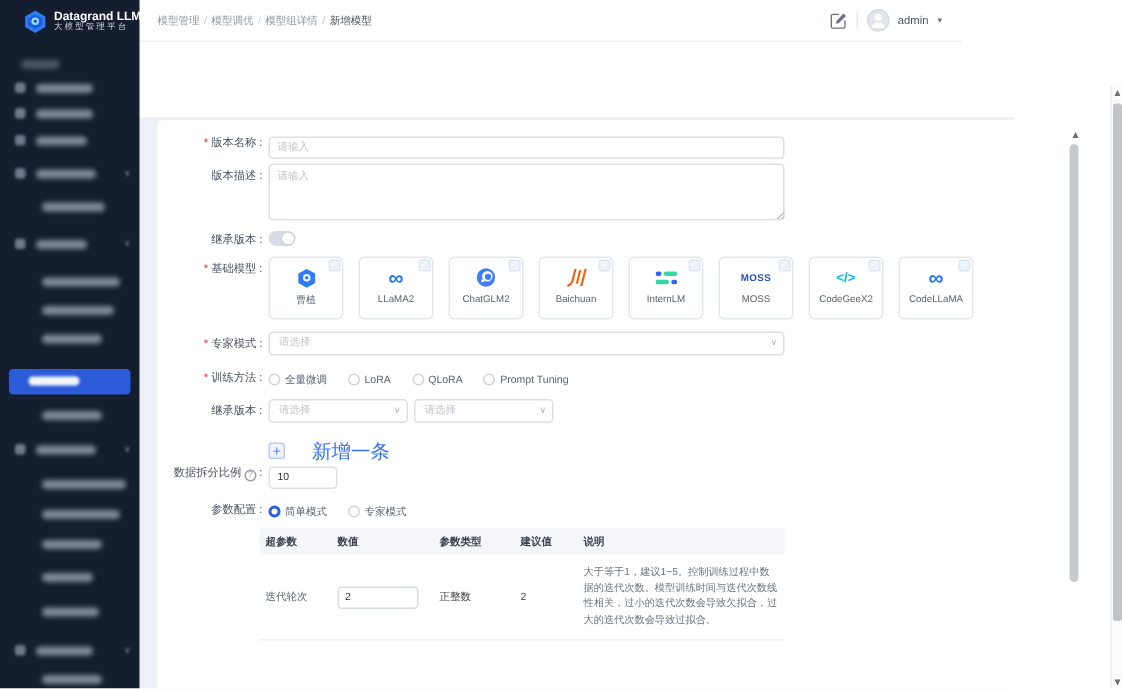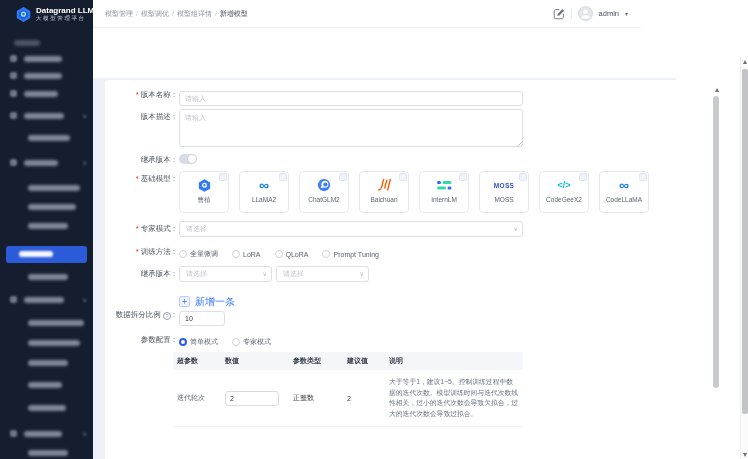--- a/index.html
+++ b/index.html
@@ -72,21 +72,21 @@
   .selectbox { position:relative; height:16px; border:1px solid #dcdfe6; border-radius:3px; background:#fff; font-size:7px; color:#c0c4cc; line-height:14px; padding:0 6px; }
   .selectbox .caret { position:absolute; right:4px; top:0; line-height:15px; font-size:6px; color:#b0b3ba; }
 
   .ropt { display:inline-flex; align-items:center; margin-right:14px; height:15px; }
   .rdot { width:8px; height:8px; border:1px solid #cfd4dc; border-radius:50%; background:#fff; margin-right:3px; flex:none; }
   .rdot.on { border:2.5px solid var(--primary); }
   .rlbl { font-size:7px; color:#5a6270; white-space:nowrap; }
 
   #addrow { display:inline-flex; align-items:center; cursor:pointer; }
   .plusbox { width:11px; height:11px; border:1px solid #b9cdfb; background:#eef3ff; border-radius:2px; color:var(--link-blue); font-size:9px; line-height:9px; text-align:center; }
-  .addlbl { font-size:10px; color:var(--link-blue); margin-left:5px; }
+  .addlbl { font-size:13px; color:var(--link-blue); margin-left:18px; }
 
   .qi { display:inline-block; width:8px; height:8px; border-radius:50%; border:1px solid #98a0ab; color:#98a0ab; font-size:6px; line-height:6.5px; text-align:center; margin-left:2px; vertical-align:-1px; }
   .split-in { width:46px; height:15px; border:1px solid #dcdfe6; border-radius:3px; font-size:7px; color:#333; padding:0 5px; font-family:inherit; }
 
   #ptable { position:absolute; left:68px; top:272px; width:350px; font-size:7px; color:#444; }
   .thead { display:flex; background:#f5f6f9; height:18px; align-items:center; font-weight:bold; color:#3a414c; }
   .tcell { padding:0 4px; }
   .c0{width:48px} .c1{width:68px} .c2{width:54px} .c3{width:42px} .c4{flex:1}
   .trow { display:flex; border-bottom:1px solid #edf0f4; padding:7px 0; align-items:center; }
   .pname { color:#5a6270; }

